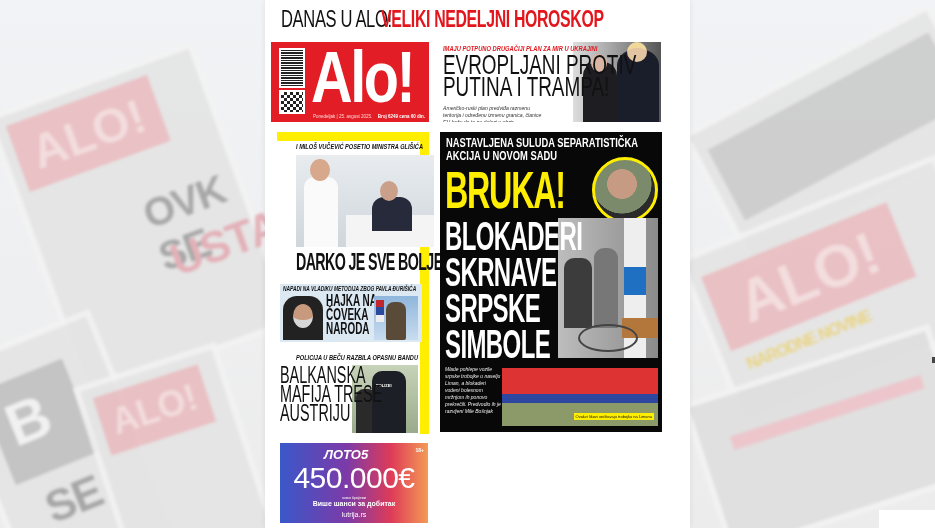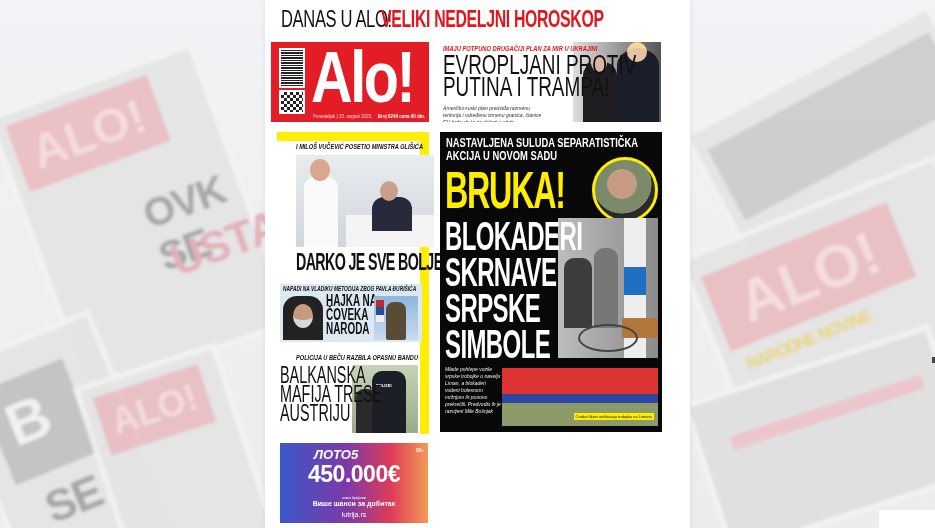--- a/index.html
+++ b/index.html
@@ -77,23 +77,23 @@
   .main .photo .man2 { position:absolute; left: 36px; top: 30px; width: 24px; height: 80px; background:#777; border-radius: 10px 10px 0 0; }
   .main .photo .bench { position:absolute; left: 64px; top: 100px; width: 36px; height: 20px; background:#b3773b; }
   .main .photo .bike { position:absolute; left: 20px; top: 106px; width: 60px; height: 28px; border: 2px solid #444; border-radius: 50%; }
   .main .head { position:absolute; left: 5px; top: 86px; font-size: 40px; line-height: 36px; color: #fff; transform: scaleX(.6); transform-origin: left; white-space: nowrap; font-family: "Liberation Sans Narrow","Liberation Sans", sans-serif; font-weight: bold; letter-spacing: -1px; }
   .main .lead { position:absolute; left: 5px; top: 234px; width: 56px; font-size: 5px; line-height: 7px; color:#eee; font-style: italic; }
   .main .photo2 { position:absolute; left: 62px; top: 236px; width: 156px; height: 58px; background: linear-gradient(180deg,#d33 0 45%,#2d47a1 45% 60%,#8c9a6a 60%); overflow: hidden; }
   .main .photo2 .cap { position:absolute; right: 4px; bottom: 6px; background:#ffee00; font-size: 4px; line-height: 5px; padding: 1px 2px; color:#111; }
 
   
   .loto { position: absolute; left: 15px; top: 443px; width: 148px; height: 80px; background: linear-gradient(90deg,#3a58c9 0%,#7c3aa8 45%,#de3b58 75%,#f39b55 100%); overflow:hidden; }
-  .loto .brand { position:absolute; left: 34px; top: 4px; font-size: 13px; font-weight: 900; color:#fff; font-style: italic; }
+  .loto .brand { position:absolute; left: 44px; top: 4px; font-size: 13px; font-weight: 900; color:#fff; font-style: italic; }
   .loto .age { position:absolute; right: 4px; top: 4px; font-size: 5px; color: #fff; font-weight: bold; }
-  .loto .amount { position:absolute; left: 0; right: 0; top: 18px; text-align: center; font-size: 23px; font-weight: 700; color:#fff; letter-spacing: -0.5px; }
+  .loto .amount { position:absolute; left: 0; right: 0; top: 18px; text-align: center; font-size: 30px; font-weight: 400; color:#fff; letter-spacing: -0.5px; }
   .loto .sub { position:absolute; left: 0; right: 0; top: 52px; text-align: center; font-size: 4px; color:#fff; }
   .loto .slogan { position:absolute; left: 0; right: 0; top: 57px; text-align: center; font-size: 7px; font-weight: bold; color:#fff; }
   .loto .site { position:absolute; left: 0; right: 0; top: 68px; text-align: center; font-size: 7px; color:#fff; }
 
   .interview { position: absolute; left: 175px; top: 440px; width: 222px; height: 86px; overflow: hidden; }
   .interview .kicker { position:absolute; left: 2px; top: 2px; font-size: 7.5px; font-weight: bold; font-style: italic; white-space: nowrap; transform: scaleX(.78); transform-origin: left; }
   .interview .kicker .r { color:#e3161d; }
   .interview .head { position:absolute; left: 2px; top: 14px; font-size: 26px; line-height: 23px; font-weight: 900; color:#111; transform: scaleX(.6); transform-origin: left; white-space: nowrap; letter-spacing: -1px;}
   .interview .photo { position:absolute; left: 104px; top: 2px; width: 116px; height: 84px; background: linear-gradient(90deg,#9aa0a6,#c9ccd0 60%,#e6e6e6); overflow:hidden; }
   .interview .photo .hair { position:absolute; left: 48px; top: -4px; width: 44px; height: 60px; background:#e2c27a; border-radius: 20px 20px 10px 10px; }

